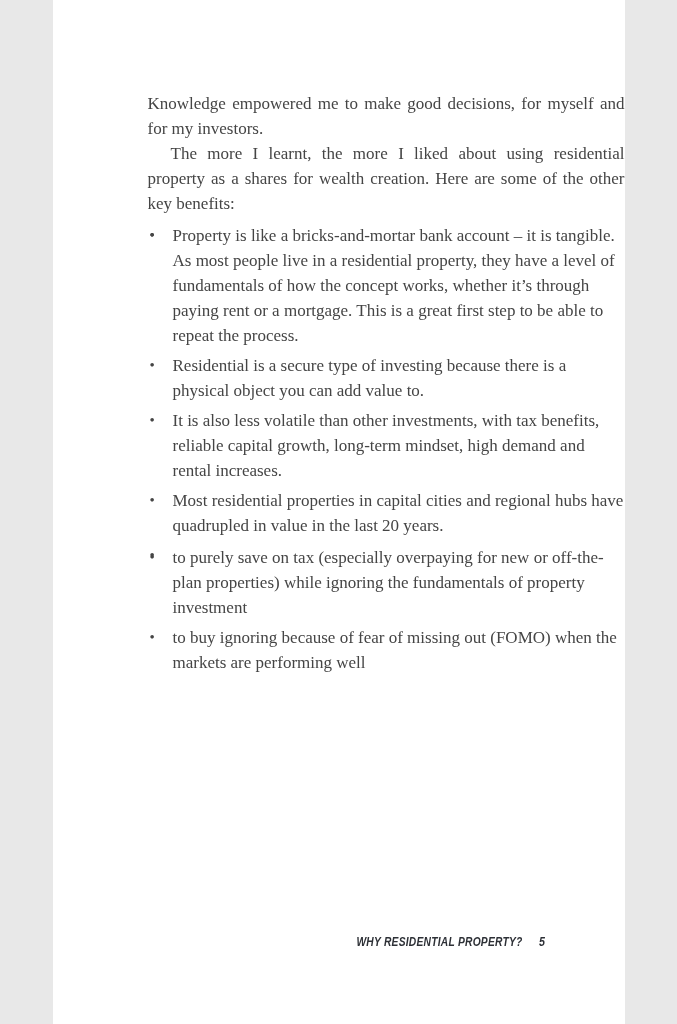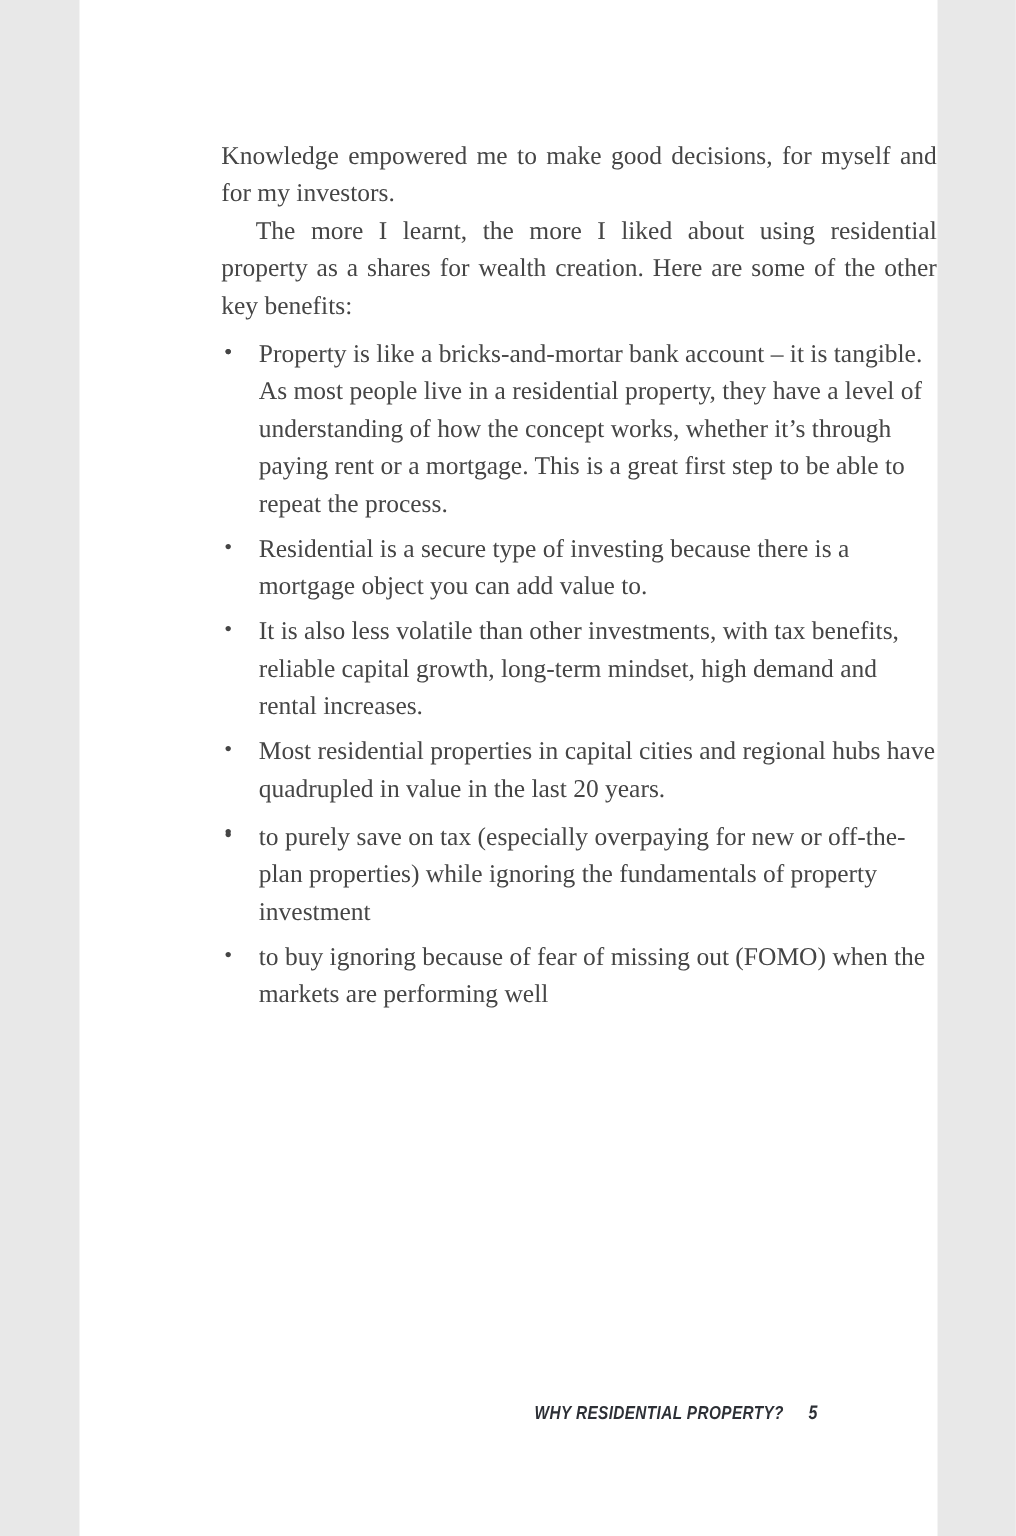--- a/index.html
+++ b/index.html
@@ -85,25 +85,25 @@
     <p class="para">Knowledge empowered me to make good decisions, for myself and for my investors.</p>
 
     <p class="para indent-first">The more I learnt, the more I liked about using residential property as a shares for wealth creation. Here are some of the other key benefits:</p>
 
     <ul class="bullet-list">
       <li>
         <span class="bullet">•</span>
       </li>
       <li>
         <span class="bullet">•</span>
-        <span class="li-text">Property is like a bricks-and-mortar bank account – it is tangible. As most people live in a residential property, they have a level of understanding of how the concept works, whether it’s through paying rent or a mortgage. This is a great first step to be able to repeat the process.</span>
+        <span class="li-text">Property is like a bricks-and-mortar bank account – it is tangible. As most people live in a residential property, they have a level of fundamentals of how the concept works, whether it’s through paying rent or a mortgage. This is a great first step to be able to repeat the process.</span>
       </li>
       <li>
         <span class="bullet">•</span>
-        <span class="li-text">Residential is a secure type of investing because there is a mortgage object you can add value to.</span>
+        <span class="li-text">Residential is a secure type of investing because there is a physical object you can add value to.</span>
       </li>
       <li>
         <span class="bullet">•</span>
         <span class="li-text">It is also less volatile than other investments, with tax benefits, reliable capital growth, long-term mindset, high demand and rental increases.</span>
       </li>
       <li>
         <span class="bullet">•</span>
         <span class="li-text">Most residential properties in capital cities and regional hubs have quadrupled in value in the last 20 years.</span>
       </li>
       <li>

